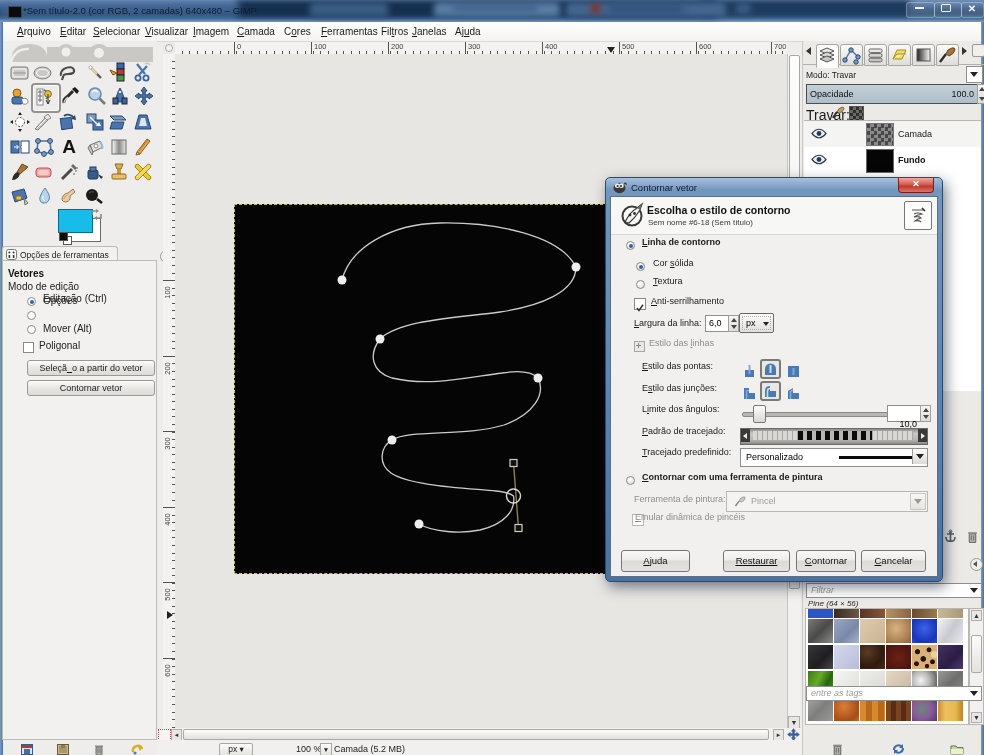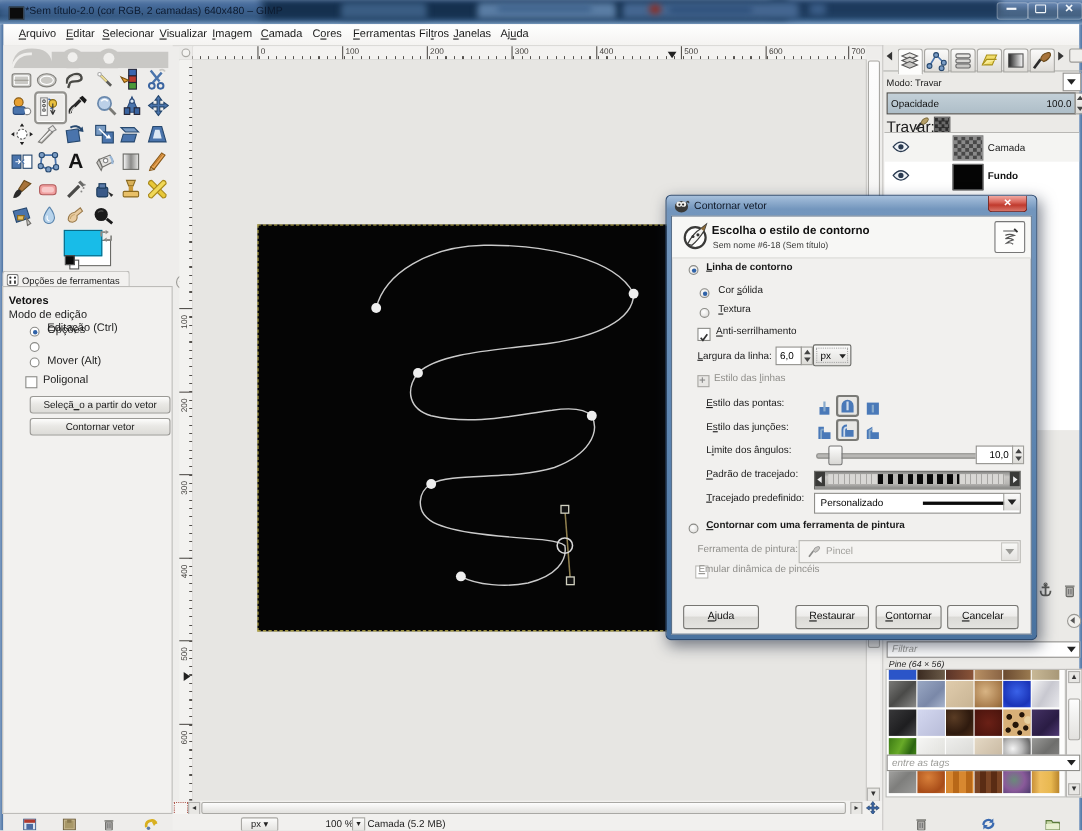--- a/index.html
+++ b/index.html
@@ -671,21 +671,21 @@
           <path d="M5.5,14 V8 Q5.5,5.5 8,5.5" stroke="#cfdcec" stroke-width="1.6" fill="none"></path>
         </svg></div>
   <div class="jbtn" style="left:174px;top:188px;"><svg width="17" height="16" viewBox="0 0 17 16">
           <path d="M3,14 V6 L8,3 L8,8 L14,8 V14 Z" fill="#4a79b8"></path>
           <path d="M5.5,14 V6.5 L8,5" stroke="#88aacc" stroke-width="1.6" fill="none"></path>
         </svg></div>
   <div class="dr" style="left:31px;top:207px;">L<u>i</u>mite dos ângulos:</div>
   <div style="position:absolute;left:131px;top:215px;width:146px;height:3px;background:#b8b7b4;border:1px solid #8a8a86;border-radius:2px;"></div>
   <div style="position:absolute;left:142px;top:208px;width:11px;height:16px;background:linear-gradient(#fdfdfc,#d8d7d4);border:1px solid #777;border-radius:2px;"></div>
   <div class="spin" style="left:276px;top:208px;width:32px;height:15px;">
-        <span style="position:absolute;right:3px;top:2px;">10,0</span>
+        <span style="position:absolute;right:3px;top:13px;">10,0</span>
       </div>
   <div class="spincol" style="left:309px;top:208px;height:15px;">
         <div style="position:absolute;left:1.5px;top:2px;width:0;height:0;border-left:3px solid transparent;border-right:3px solid transparent;border-bottom:4px solid #444;"></div>
         <div style="position:absolute;left:1.5px;bottom:2px;width:0;height:0;border-left:3px solid transparent;border-right:3px solid transparent;border-top:4px solid #444;"></div>
       </div>
   <div class="dr" style="left:31px;top:229px;"><u>P</u>adrão de tracejado:</div>
   <div style="position:absolute;left:129px;top:231px;width:186px;height:15px;background:linear-gradient(#8a8a88,#c8c7c4 30%,#b8b7b4 70%,#8a8a88);border:1px solid #6a6a66;">
     <div style="position:absolute;left:0;top:0;width:9px;height:13px;background:#3a3a38;">
           <div style="position:absolute;left:2px;top:4px;width:0;height:0;border-top:3px solid transparent;border-bottom:3px solid transparent;border-right:4px solid #eee;"></div>
         </div>
@@ -712,17 +712,17 @@
           <path d="M9,9 Q10,4 15,3 Q18,2 18,5 Q17,9 12,11 Z" fill="#c8c7c4" stroke="#8a8a88"></path>
         </svg>
     <span style="position:absolute;left:24px;top:4px;font-size:9px;color:#9f9e9a;">Pincel</span>
     <div style="position:absolute;right:1px;top:1px;width:14px;height:15px;background:linear-gradient(#f8f8f6,#e4e3e0);border:1px solid #c8c7c3;">
           <div style="position:absolute;left:3px;top:5px;width:0;height:0;border-left:4px solid transparent;border-right:4px solid transparent;border-top:5px solid #9a9a96;"></div>
         </div>
   </div>
   <div class="dcheck" style="left:21px;top:317px;border-color:#b8b7b3;"></div>
   <div class="dr dgray" style="left:24px;top:315px;"><u>E</u>mular dinâmica de pincéis</div>
   <div class="dbtn" style="left:10px;top:353px;width:67px;"><u>A</u>juda</div>
-  <div class="dbtn" style="left:112px;top:353px;width:65px;"><u>R</u>estaurar</div>
+  <div class="dbtn" style="left:112px;top:353px;width:65px;text-decoration:underline;"><u>R</u>estaurar</div>
   <div class="dbtn" style="left:185px;top:353px;width:58px;"><u>C</u>ontornar</div>
   <div class="dbtn" style="left:250px;top:353px;width:63px;"><u>C</u>ancelar</div>
  </div>
 </div>
 
 </body></html>

